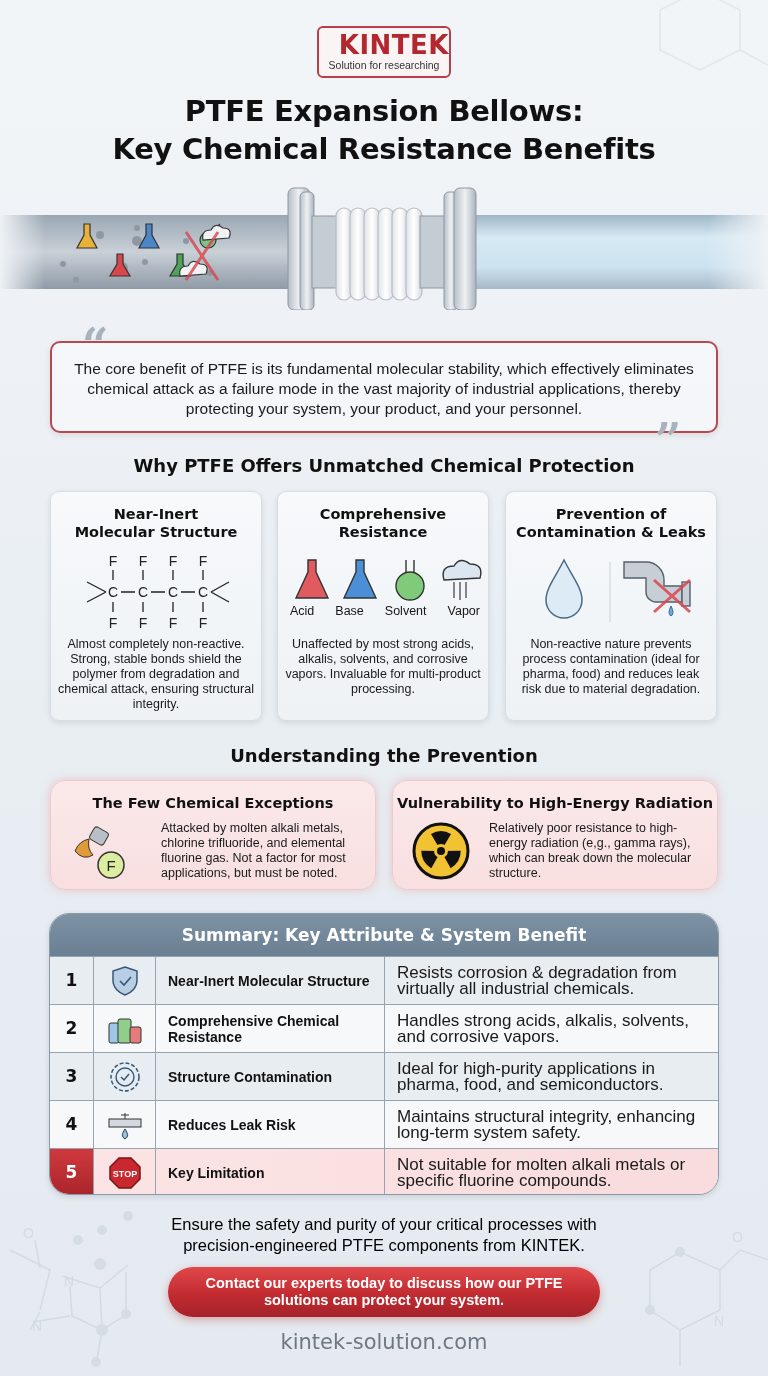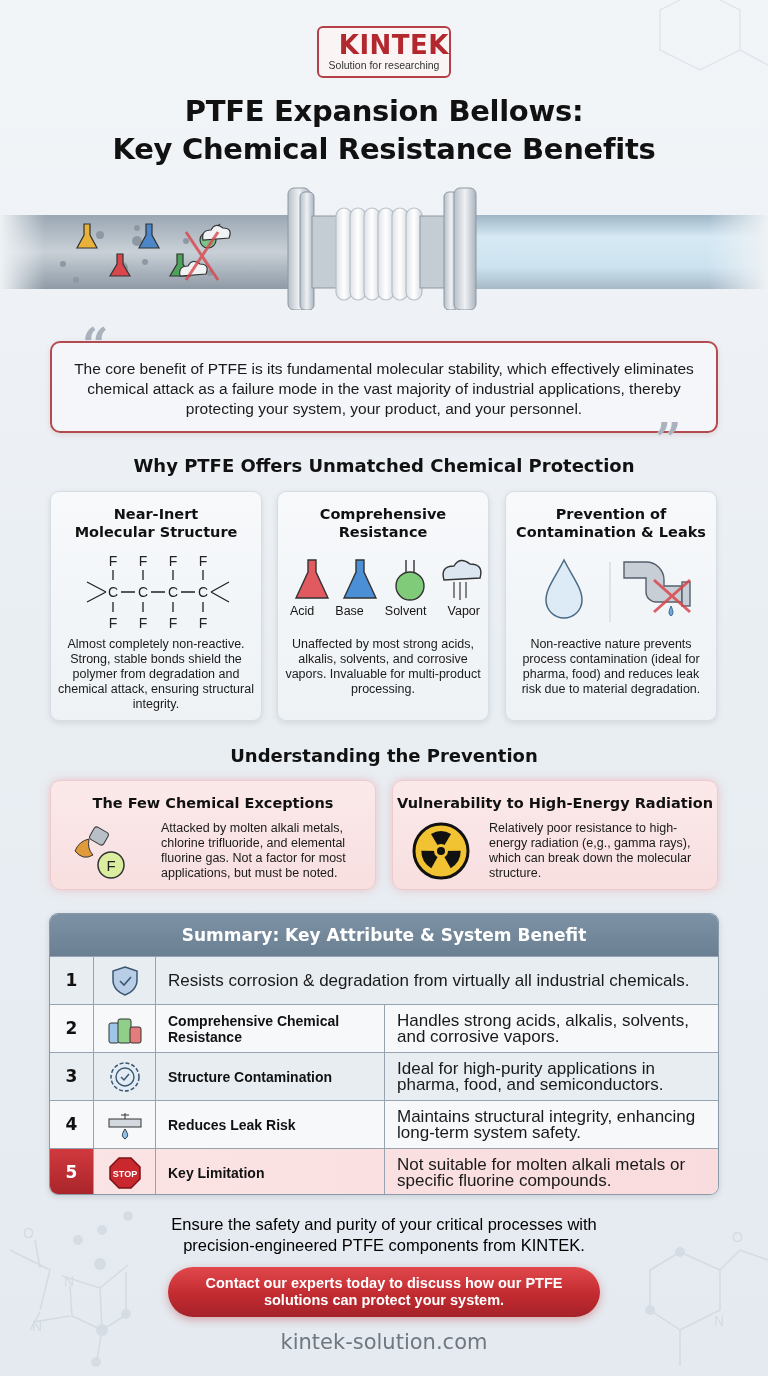--- a/index.html
+++ b/index.html
@@ -49,30 +49,30 @@
     box-shadow: 0 2px 6px rgba(0,0,0,0.10);
     text-align: center;
   }
   .card h3 { font-family: "DejaVu Sans", sans-serif; font-size: 14.5px; line-height: 18px; margin-top: 13px; color: #111; }
   .card .desc { position: absolute; left: 6px; right: 6px; top: 145px; font-size: 12.5px; line-height: 15px; color: #1a1a1a; }
   .card .art { position: absolute; left: 0; right: 0; top: 60px; height: 80px; }
   .chem-labels { position: absolute; top: 112px; left: 12px; right: 8px; display: flex; justify-content: space-between; font-size: 12.5px; }
   .lim-card {
     position: absolute; top: 780px; width: 326px; height: 110px;
     background: linear-gradient(180deg, #fbe9ea 0%, #f8dfe0 100%);
-    border: 1px solid #efc9cb; border-radius: 10px;
+    border: 1px solid #efc9cb; border-radius: 15px;
     box-shadow: 0 0 10px rgba(220,120,120,0.35);
   }
   .lim-card h3 { font-family: "DejaVu Sans", sans-serif; font-size: 14.5px; text-align: center; margin-top: 14px; color: #111; }
   .lim-card .desc { position: absolute; left: 110px; right: 8px; top: 40px; font-size: 12.5px; line-height: 15px; color: #1a1a1a; }
   .lim-card.right .desc { left: 96px; }
   .lim-card .ico { position: absolute; left: 18px; top: 40px; width: 60px; height: 60px; }
   .table-wrap {
     position: absolute; left: 49px; top: 913px; width: 670px; height: 282px;
-    border-radius: 9px; overflow: hidden; border: 1px solid #8a9aa8;
+    border-radius: 20px; overflow: hidden; border: 1px solid #8a9aa8;
     box-shadow: 0 2px 6px rgba(0,0,0,0.12);
     background: #f3f6f9;
   }
   .table-head {
     height: 42px; background: linear-gradient(180deg, #7d92a4 0%, #6a8092 100%);
     color: #fff; text-align: center; font-family: "DejaVu Sans", sans-serif; font-weight: bold; font-size: 17px; line-height: 42px;
   }
   .row { position: relative; height: 48px; border-top: 1px solid #97a4b0; display: flex; }
   .row:nth-child(odd) { background: #f6f8fa; }
   .row:nth-child(even) { background: #e8edf2; }
@@ -326,20 +326,21 @@
   <div class="table-head">Summary: Key Attribute &amp; System Benefit</div>
 
   <div class="row">
     <div class="c-num">1</div>
     <div class="c-icon">
         <svg width="30" height="32" viewBox="0 0 30 32">
           <path d="M15 2 L27 6 V15 C27 23 21 28 15 30 C9 28 3 23 3 15 V6 Z" fill="#b8cde6" stroke="#3a5670" stroke-width="1.5"></path>
           <path d="M10 16 L14 20 L21 12" fill="none" stroke="#3a5670" stroke-width="1.6"></path>
         </svg>
       </div>
+    <div class="c-attr">Near-Inert Molecular Structure</div>
     <div class="c-ben">Resists corrosion &amp; degradation from virtually all industrial chemicals.</div>
   </div>
 
   <div class="row">
     <div class="c-num">2</div>
     <div class="c-icon">
         <svg width="36" height="32" viewBox="0 0 36 32">
           <rect x="2" y="10" width="10" height="20" rx="2" fill="#9ec6e8" stroke="#333"></rect>
           <rect x="11" y="6" width="13" height="24" rx="2" fill="#8fcf8a" stroke="#333"></rect>
           <rect x="23" y="14" width="11" height="16" rx="2" fill="#e57c7c" stroke="#333"></rect>

